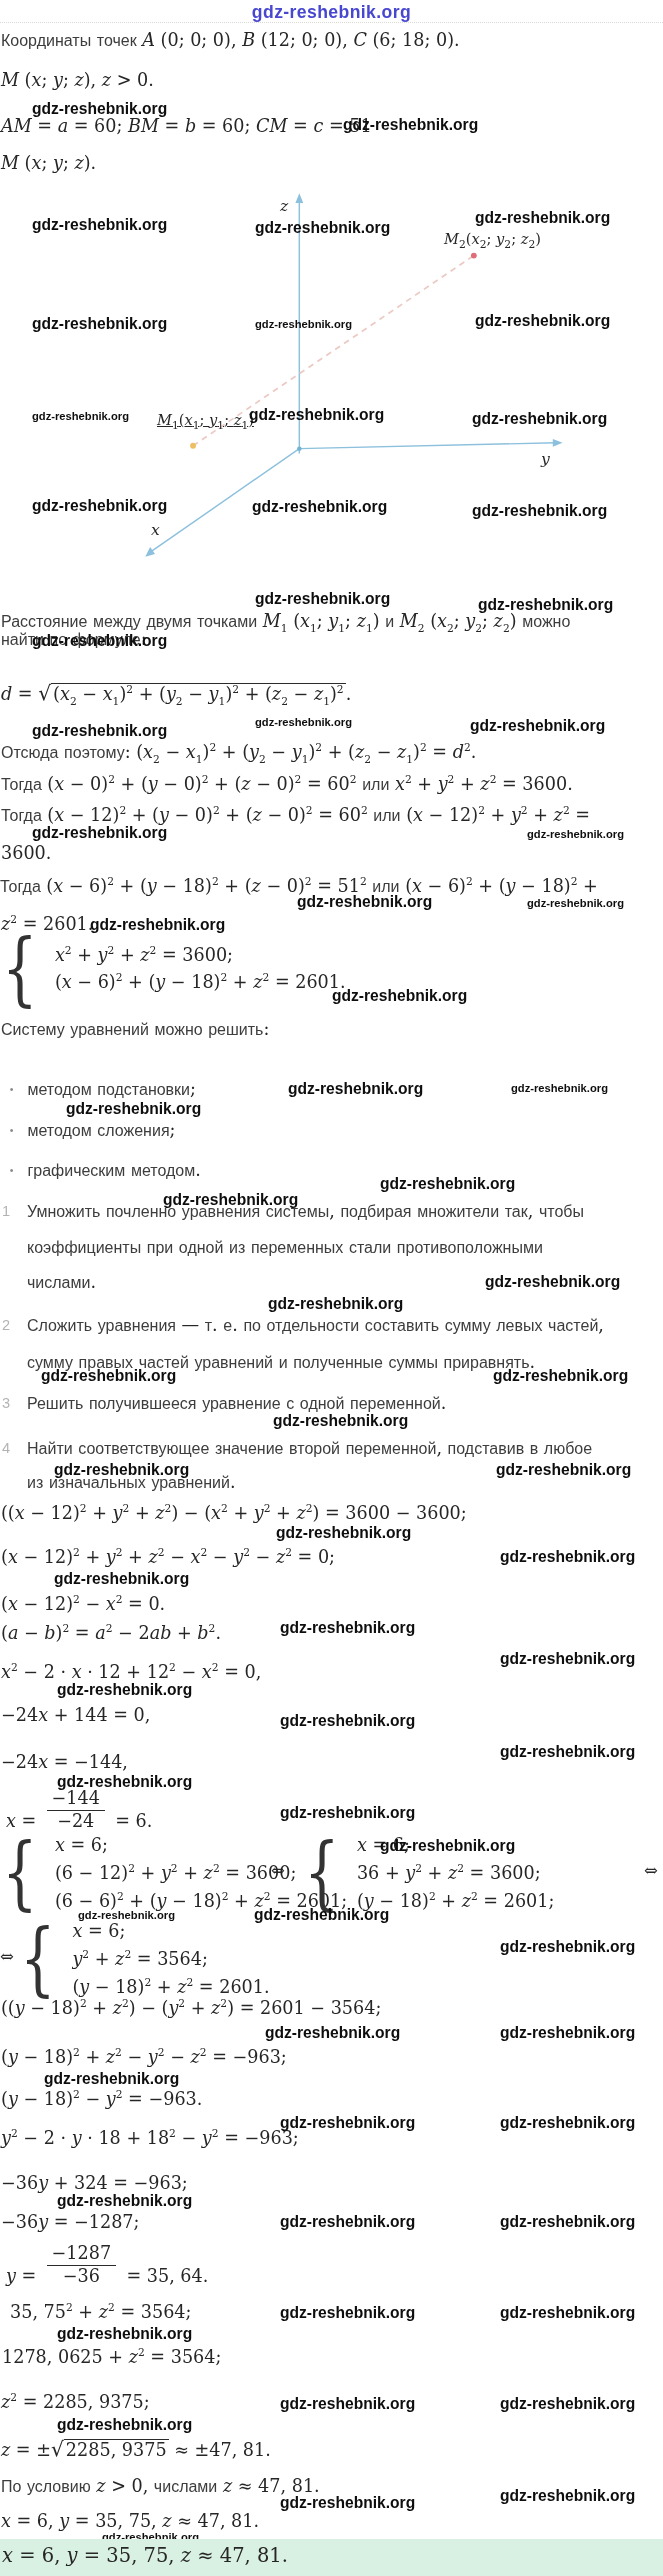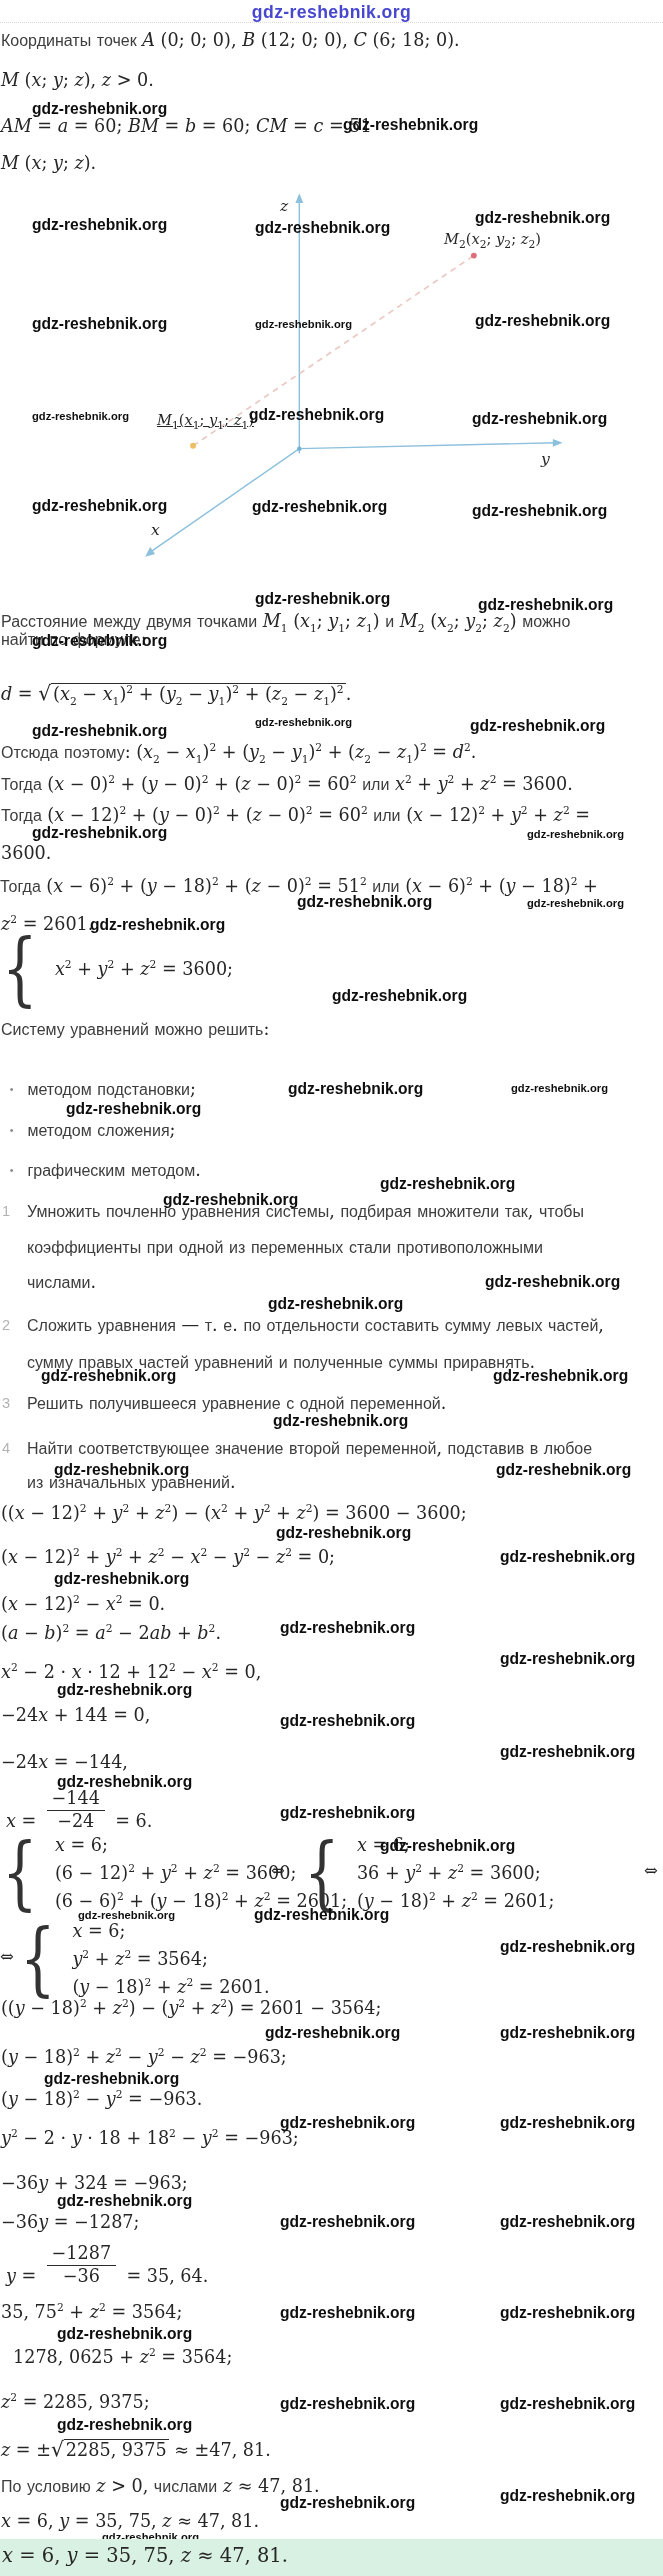--- a/index.html
+++ b/index.html
@@ -76,20 +76,21 @@
       <div class="blk text" style="top: 741px; left: 1px;"><span class="ru">Отсюда</span> <span class="ru">поэтому</span>: (<i>x</i><sub>2</sub> − <i>x</i><sub>1</sub>)<sup>2</sup> + (<i>y</i><sub>2</sub> − <i>y</i><sub>1</sub>)<sup>2</sup> + (<i>z</i><sub>2</sub> − <i>z</i><sub>1</sub>)<sup>2</sup> = <i>d</i><sup>2</sup>.</div>
       <div class="blk text" style="top: 773px; left: 1px;"><span class="ru">Тогда</span> (<i>x</i> − 0)<sup>2</sup> + (<i>y</i> − 0)<sup>2</sup> + (<i>z</i> − 0)<sup>2</sup> = 60<sup>2</sup> <span class="ru">или</span> <i>x</i><sup>2</sup> + <i>y</i><sup>2</sup> + <i>z</i><sup>2</sup> = 3600.</div>
       <div class="blk text" style="top: 804px; left: 1px;"><span class="ru">Тогда</span> (<i>x</i> − 12)<sup>2</sup> + (<i>y</i> − 0)<sup>2</sup> + (<i>z</i> − 0)<sup>2</sup> = 60<sup>2</sup> <span class="ru">или</span> (<i>x</i> − 12)<sup>2</sup> + <i>y</i><sup>2</sup> + <i>z</i><sup>2</sup> =</div>
       <div class="blk math" style="top: 842px; left: 1px;">3600.</div>
       <div class="blk text" style="top: 875px; left: 0;"><span class="ru">Тогда</span> (<i>x</i> − 6)<sup>2</sup> + (<i>y</i> − 18)<sup>2</sup> + (<i>z</i> − 0)<sup>2</sup> = 51<sup>2</sup> <span class="ru">или</span> (<i>x</i> − 6)<sup>2</sup> + (<i>y</i> − 18)<sup>2</sup> +</div>
       <div class="blk math" style="top: 913px; left: 1px;"><i>z</i><sup>2</sup> = 2601.</div>
       <div class="blk system system" style="top: 930px; left: 2px;">
         <span class="brace">{</span>
         <span class="slines">
           <span class="sline"><i>x</i><sup>2</sup> + <i>y</i><sup>2</sup> + <i>z</i><sup>2</sup> = 3600;</span>
+          <span class="sline">(<i>x</i> − 6)<sup>2</sup> + (<i>y</i> − 18)<sup>2</sup> + <i>z</i><sup>2</sup> = 2601.</span>
         </span>
       </div>
       <div class="blk text" style="top: 1018px; left: 1px;"><span class="ru">Систему</span> <span class="ru">уравнений</span> <span class="ru">можно</span> <span class="ru">решить</span>:</div>
       <div class="blk bullet" style="top: 1078px; left: 9.8px;"><span class="bdot">•</span><span class="btxt"><span class="ru">методом</span> <span class="ru">подстановки</span>;</span></div>
       <div class="blk bullet" style="top: 1119px; left: 9.8px;"><span class="bdot">•</span><span class="btxt"><span class="ru">методом</span> <span class="ru">сложения</span>;</span></div>
       <div class="blk bullet" style="top: 1159px; left: 9.8px;"><span class="bdot">•</span><span class="btxt"><span class="ru">графическим</span> <span class="ru">методом</span>.</span></div>
       <div class="blk num" style="top: 1200px; left: 2px;"><span class="nmark">1</span><span class="ntxt"><span class="ru">Умножить</span> <span class="ru">почленно</span> <span class="ru">уравнения</span> <span class="ru">системы</span>, <span class="ru">подбирая</span> <span class="ru">множители</span> <span class="ru">так</span>, <span class="ru">чтобы</span></span></div>
       <div class="blk cont" style="top: 1236px; left: 27px;"><span class="ru">коэффициенты</span> <span class="ru">при</span> <span class="ru">одной</span> <span class="ru">из</span> <span class="ru">переменных</span> <span class="ru">стали</span> <span class="ru">противоположными</span></div>
       <div class="blk cont" style="top: 1271px; left: 27px;"><span class="ru">числами</span>.</div>
       <div class="blk num" style="top: 1314px; left: 2px;"><span class="nmark">2</span><span class="ntxt"><span class="ru">Сложить</span> <span class="ru">уравнения</span> — <span class="ru">т</span>. <span class="ru">е</span>. <span class="ru">по</span> <span class="ru">отдельности</span> <span class="ru">составить</span> <span class="ru">сумму</span> <span class="ru">левых</span> <span class="ru">частей</span>,</span></div>
@@ -132,22 +133,22 @@
           <span class="sline">(<i>y</i> − 18)<sup>2</sup> + <i>z</i><sup>2</sup> = 2601.</span>
         </span>
       </div>
       <div class="blk math" style="top: 1997px; left: 1px;">((<i>y</i> − 18)<sup>2</sup> + <i>z</i><sup>2</sup>) − (<i>y</i><sup>2</sup> + <i>z</i><sup>2</sup>) = 2601 − 3564;</div>
       <div class="blk math" style="top: 2046px; left: 1px;">(<i>y</i> − 18)<sup>2</sup> + <i>z</i><sup>2</sup> − <i>y</i><sup>2</sup> − <i>z</i><sup>2</sup> = −963;</div>
       <div class="blk math" style="top: 2088px; left: 1px;">(<i>y</i> − 18)<sup>2</sup> − <i>y</i><sup>2</sup> = −963.</div>
       <div class="blk math" style="top: 2127px; left: 1px;"><i>y</i><sup>2</sup> − 2 · <i>y</i> · 18 + 18<sup>2</sup> − <i>y</i><sup>2</sup> = −963;</div>
       <div class="blk math" style="top: 2172px; left: 1px;">−36<i>y</i> + 324 = −963;</div>
       <div class="blk math" style="top: 2211px; left: 1px;">−36<i>y</i> = −1287;</div>
       <div class="blk frac frac-line" style="top: 2243px; left: 1px;"><span><i>y</i> = </span><span class="frac"><span class="fnum">−1287</span><span class="fden">−36</span></span><span> = 35, 64.</span></div>
-      <div class="blk math" style="top: 2301px; left: 1px;">35, 75<sup>2</sup> + <i>z</i><sup>2</sup> = 3564;</div>
-      <div class="blk math" style="top: 2346px; left: 13px;">1278, 0625 + <i>z</i><sup>2</sup> = 3564;</div>
+      <div class="blk math" style="top: 2301px; left: 10px;">35, 75<sup>2</sup> + <i>z</i><sup>2</sup> = 3564;</div>
+      <div class="blk math" style="top: 2346px; left: 2px;">1278, 0625 + <i>z</i><sup>2</sup> = 3564;</div>
       <div class="blk math" style="top: 2391px; left: 1px;"><i>z</i><sup>2</sup> = 2285, 9375;</div>
       <div class="blk math" style="top: 2436px; left: 1px;"><i>z</i> = ±<span class="sqr"><span class="rad">√</span><span class="sqb">2285, 9375</span></span> ≈ ±47, 81.</div>
       <div class="blk text" style="top: 2475px; left: 1px;"><span class="ru">По</span> <span class="ru">условию</span> <i>z</i> &gt; 0, <span class="ru">числами</span> <i>z</i> ≈ 47, 81.</div>
       <div class="blk math" style="top: 2510px; left: 1px;"><i>x</i> = 6, <i>y</i> = 35, 75, <i>z</i> ≈ 47, 81.</div>
       <span class="stamp" style="left: 32px; top: 100px;">gdz-reshebnik.org</span>
       <span class="stamp" style="left: 343px; top: 116px;">gdz-reshebnik.org</span>
       <span class="stamp" style="left: 32px; top: 216px;">gdz-reshebnik.org</span>
       <span class="stamp" style="left: 255px; top: 219px;">gdz-reshebnik.org</span>
       <span class="stamp" style="left: 475px; top: 209px;">gdz-reshebnik.org</span>
       <span class="stamp" style="left: 32px; top: 315px;">gdz-reshebnik.org</span>

